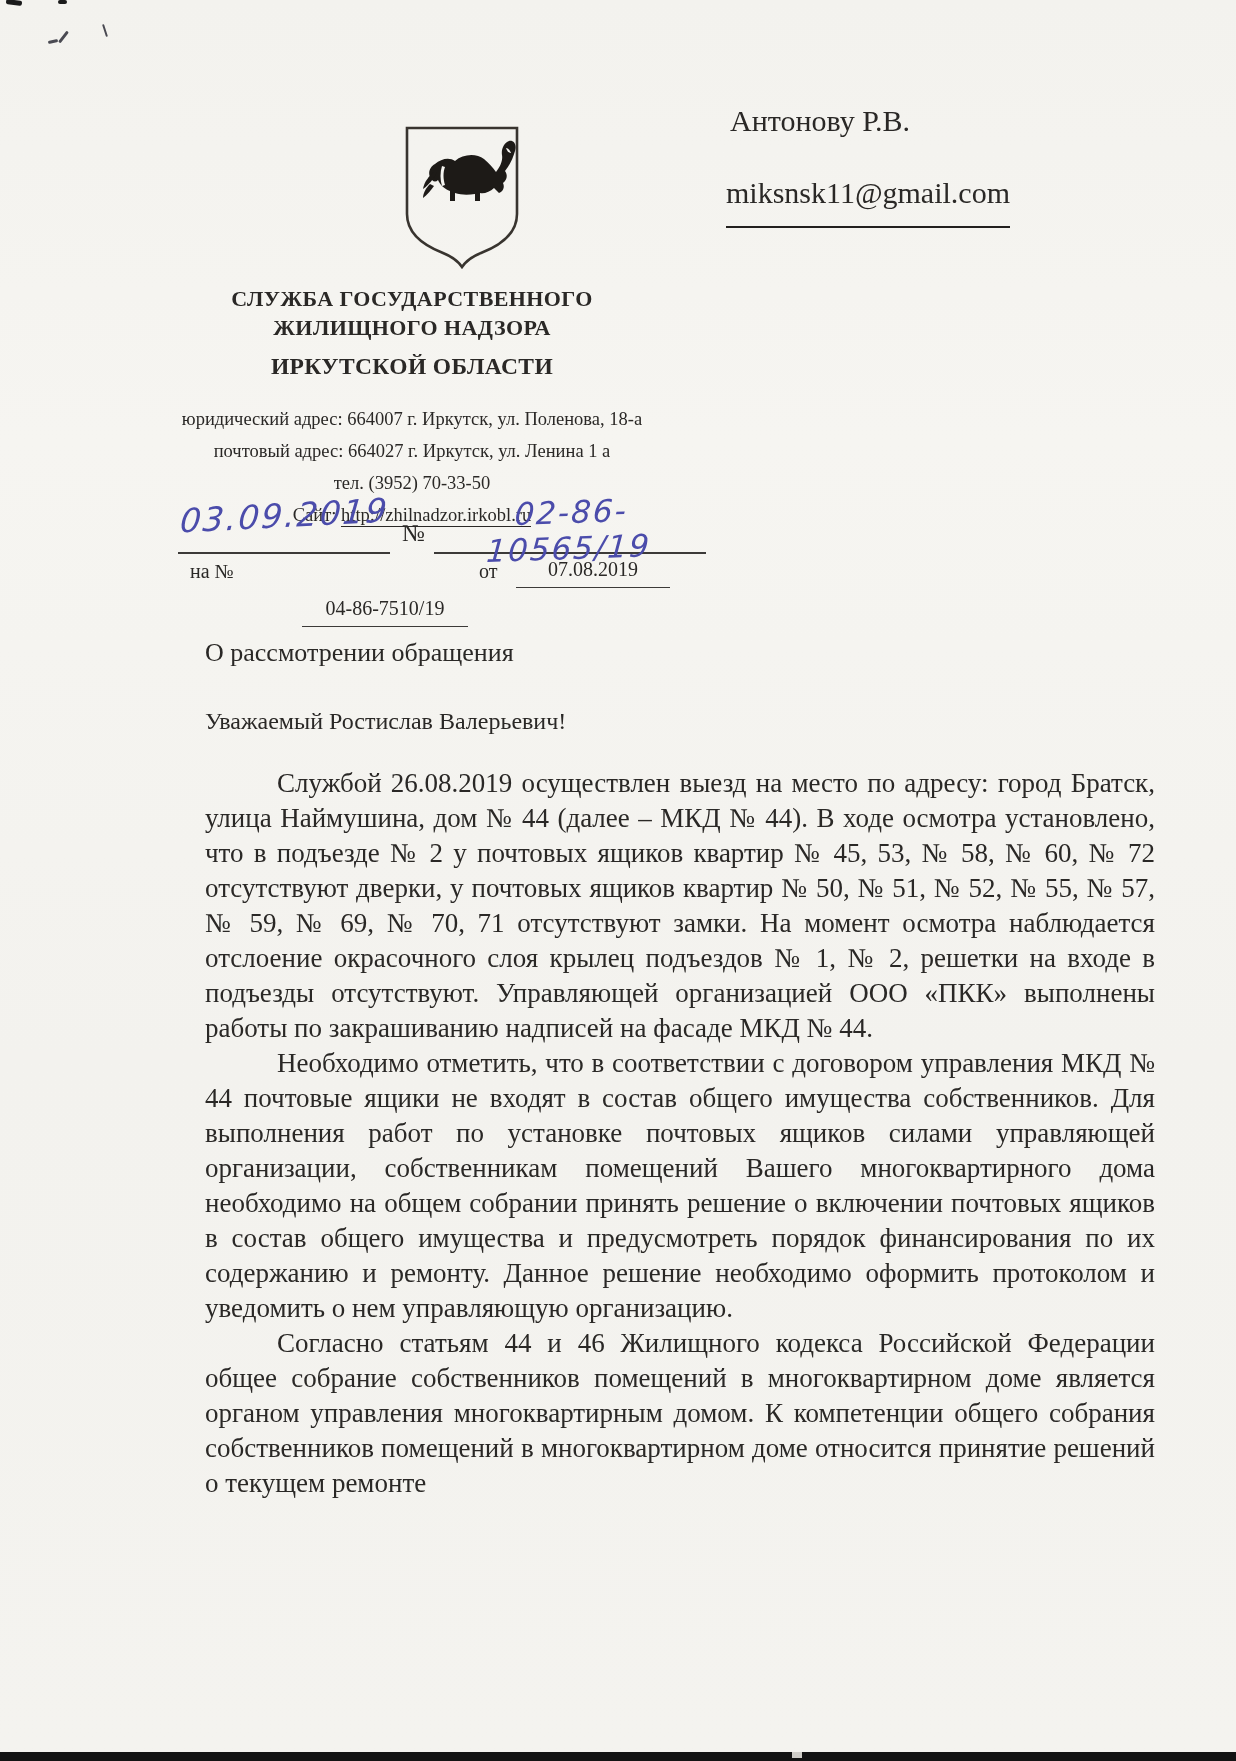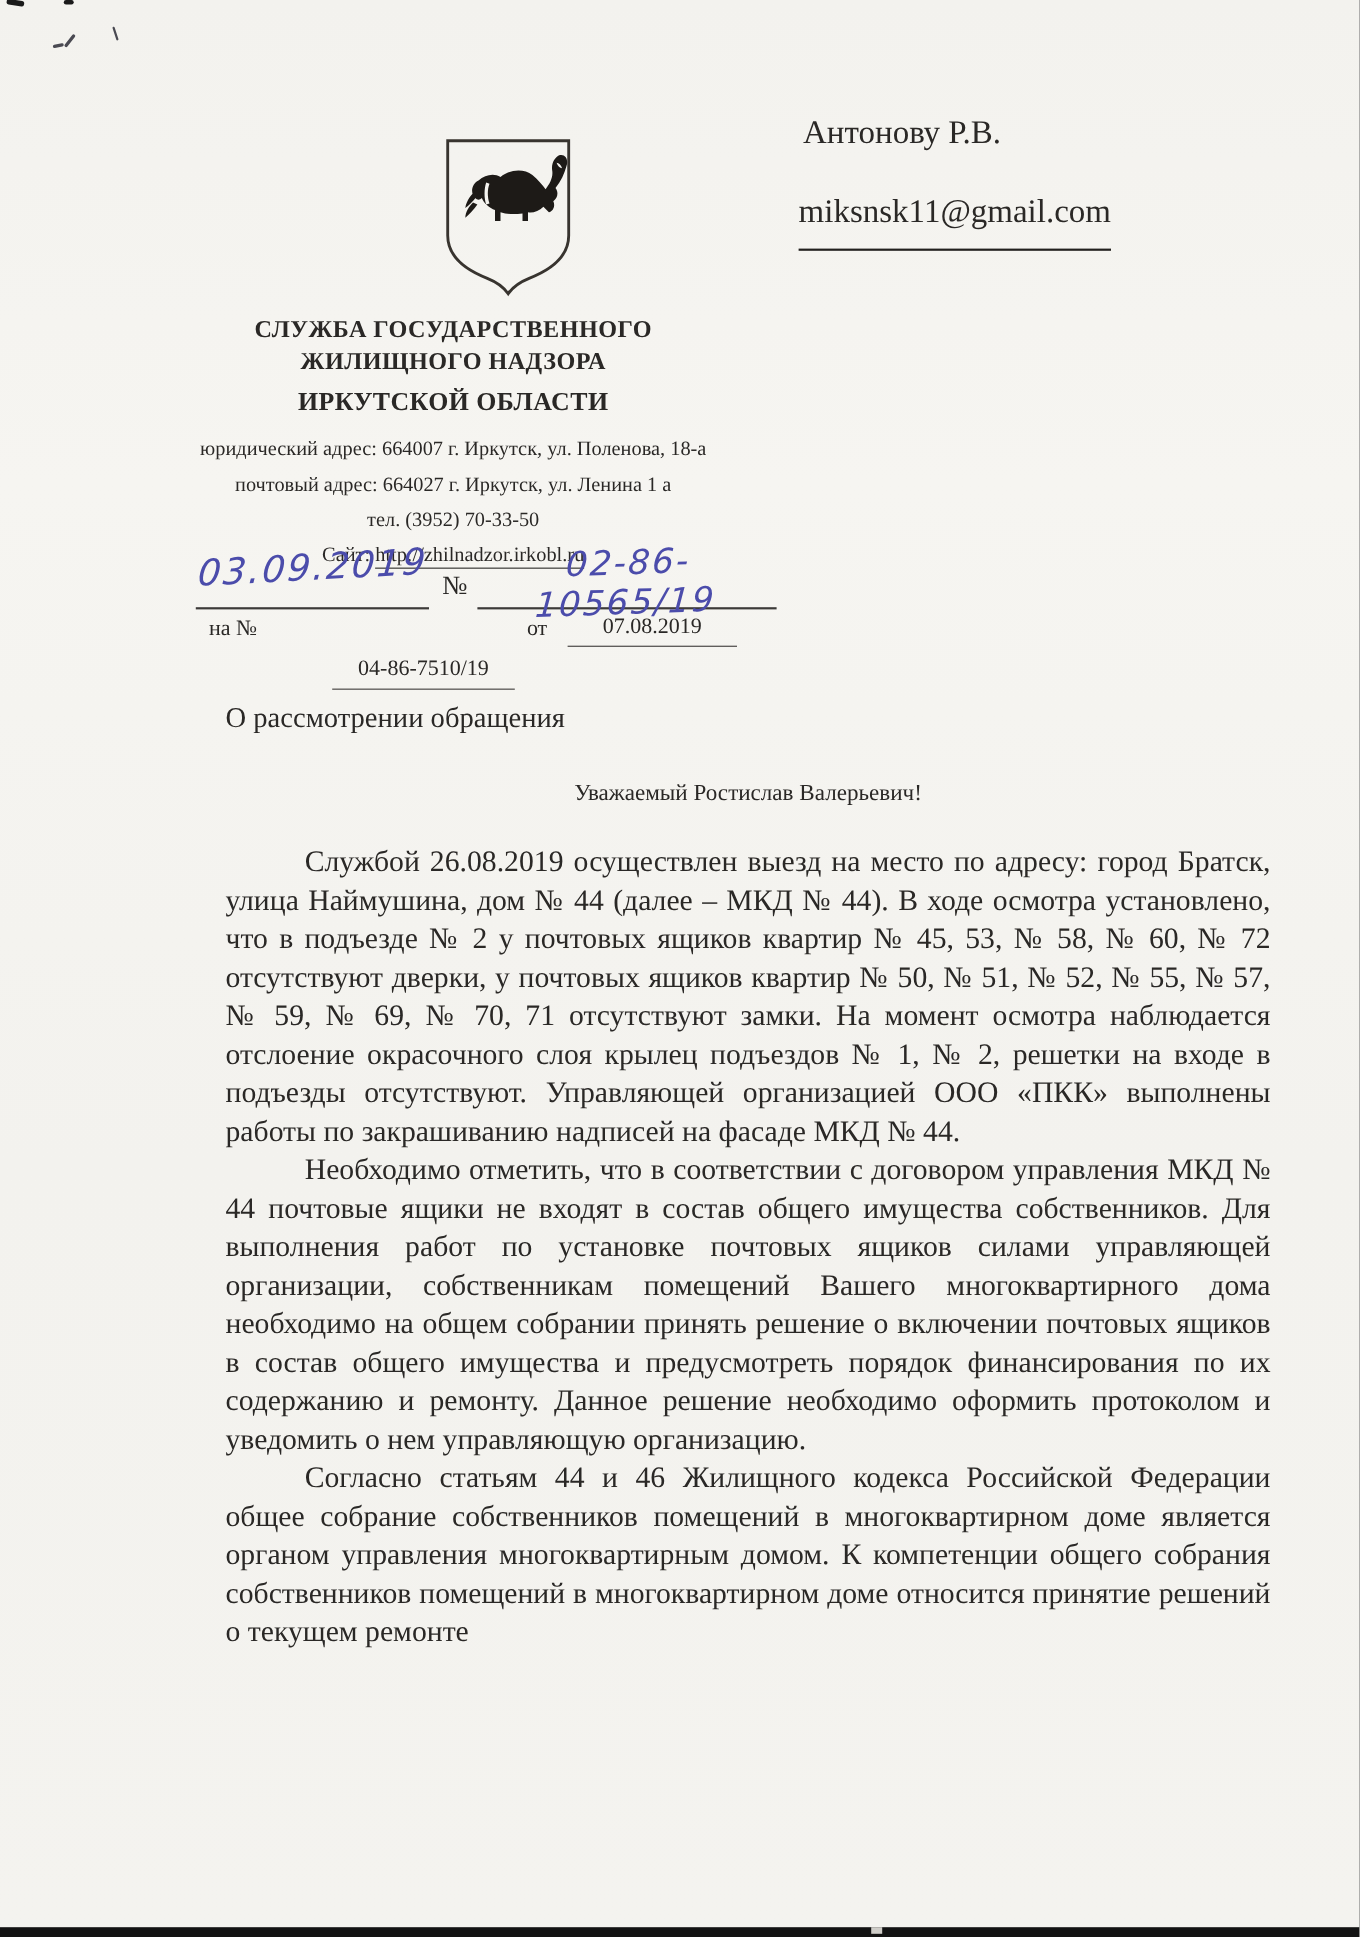--- a/index.html
+++ b/index.html
@@ -29,21 +29,21 @@
     border-bottom:2px solid #22201e; padding-bottom:16px; }
 
   
   .emblem { position:absolute; left:396px; top:122px; }
 
   
   .letterhead { position:absolute; left:116px; top:284px; width:592px; text-align:center; }
   .org { font-weight:bold; font-size:22px; line-height:29px; letter-spacing:0.4px; }
   .org3 { font-weight:bold; font-size:23.5px; line-height:30px; margin-top:9px; letter-spacing:0.4px; }
   .addr { font-size:18.5px; line-height:32px; }
-  .addr-first { margin-top:12px; }
+  .addr-first { margin-top:22px; }
   .u { border-bottom:1.5px solid #2a2826; padding-bottom:1px; }
 
   
   .hw-cell { position:absolute; border-bottom:2px solid #3c3a38; text-align:center; }
   .hw { display:inline-block; font-family:"DejaVu Sans", sans-serif; font-style:italic;
         color:#4b4cab; letter-spacing:2px; }
   .hw-date-cell { left:178px; top:496px; width:212px; height:56px; }
   .hw-date-cell .hw { font-size:33px; transform:rotate(-3deg) skewX(-8deg); }
   .hw-num-cell { left:434px; top:494px; width:272px; height:58px; }
   .hw-num-cell .hw { font-size:31px; transform:rotate(-2deg) skewX(-6deg); }
@@ -51,21 +51,21 @@
   .ref2 { position:absolute; font-size:20px; }
   .ref2-label-na { left:190px; top:560px; }
   .ref2-cell { position:absolute; border-bottom:1.5px solid #3c3a38; text-align:center;
                font-size:20px; padding-bottom:6px; }
   .ref2-num { left:302px; top:558px; width:166px;margin-top:39px; }
   .ref2-label-ot { left:479px; top:560px; }
   .ref2-date { left:516px; top:558px; width:154px; }
 
   
   .subject { position:absolute; left:205px; top:638px; font-size:26px; }
-  .salutation { position:absolute; left:205px; top:708px; width:950px; text-align:center; font-size:21px; }
+  .salutation { position:absolute; left:205px; top:708px; width:950px; text-align:left; font-size:24px; }
   .body-text { position:absolute; left:205px; top:766px; width:950px;
     font-size:27px; line-height:35px; text-align:justify; text-align-last:left; }
   .body-text p { margin:0; text-indent:72px; }
 </style>
 </head>
 <body>
 
 <div class="page">
 
   <div class="speck s1"></div>

